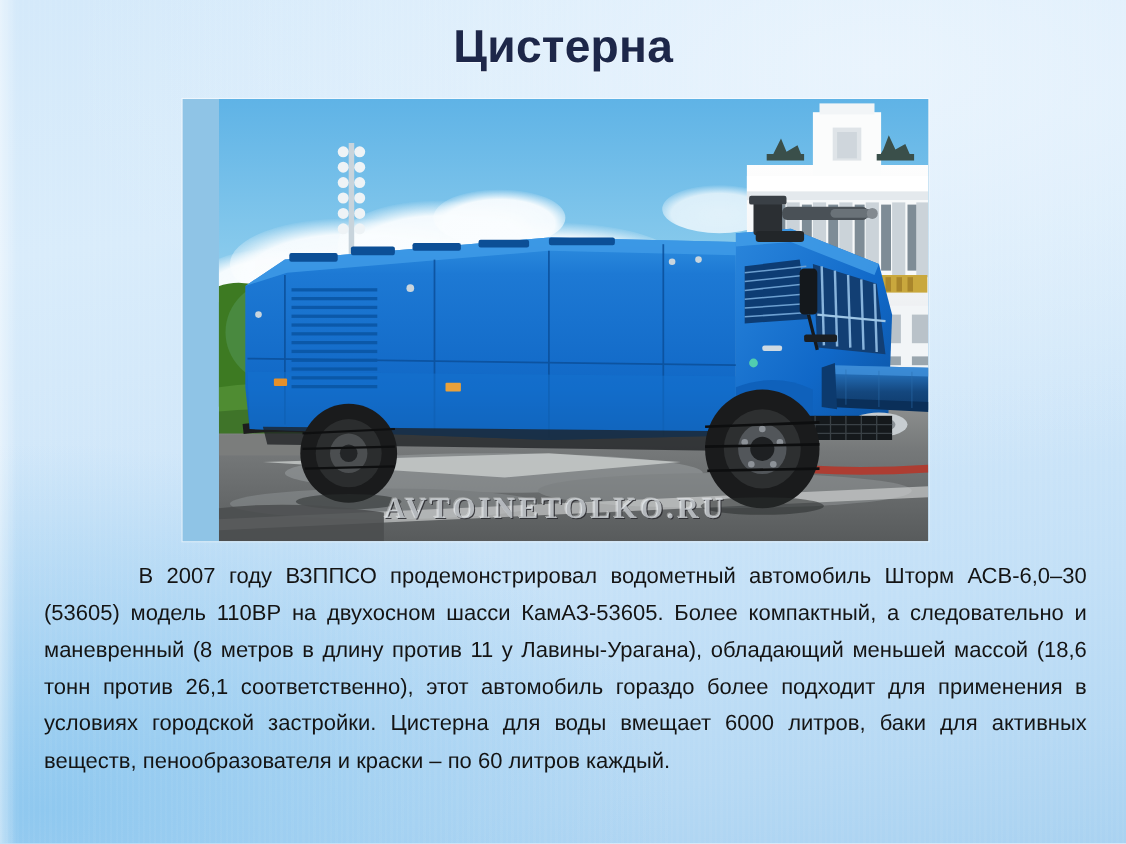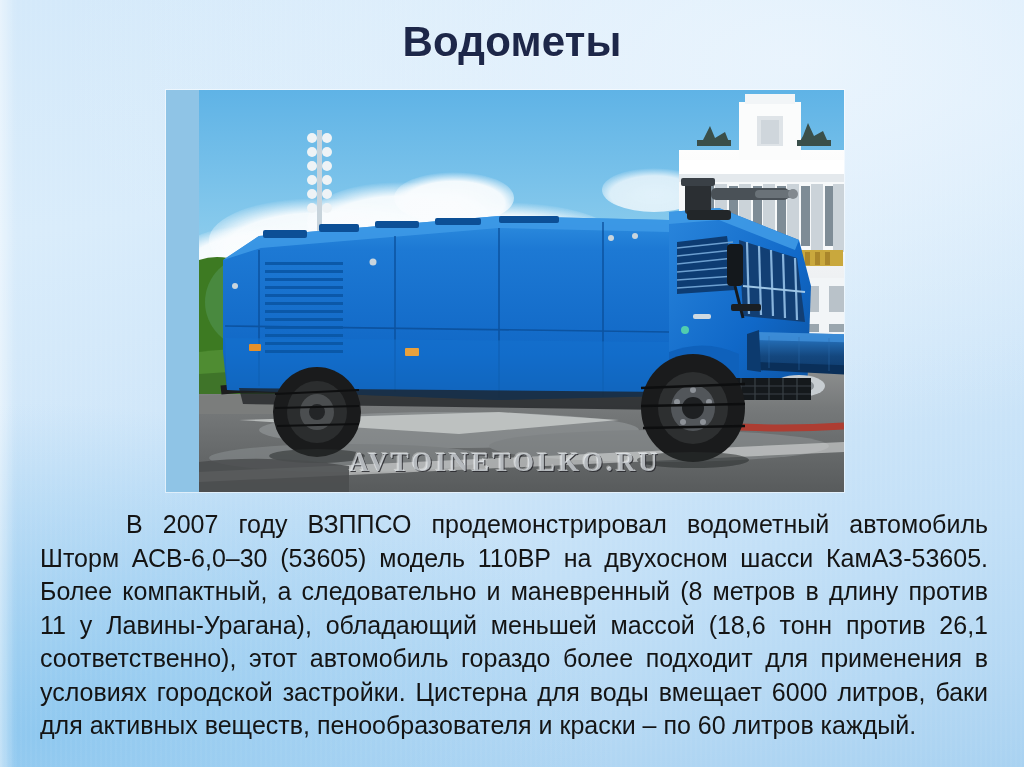--- a/index.html
+++ b/index.html
@@ -90,35 +90,35 @@
     pointer-events: none;
     white-space: nowrap;
   }
 
   
   .bodytext {
     position: absolute;
     left: 40px;
     top: 508px;
     width: 948px;
-    font-size: 25px;
+    font-size: 20px;
     line-height: 33.5px;
     color: #141414;
     text-align: justify;
     text-justify: inter-word;
     text-indent: 86px;
     z-index: 5;
   }
 </style>
 </head>
 <body>
 
 <div class="slide">
 
-  <div class="title">Водометы</div>
+  <div class="title">Цистерна</div>
 
   <div class="photo">
     <svg viewBox="0 0 645 402" preserveAspectRatio="none">
       <defs>
         <linearGradient id="sky" x1="0" y1="0" x2="0" y2="1">
           <stop offset="0" stop-color="#5fb3e6"></stop>
           <stop offset="0.45" stop-color="#86c9ec"></stop>
           <stop offset="1" stop-color="#c2e2f2"></stop>
         </linearGradient>
         <linearGradient id="bodyGrad" x1="0" y1="0" x2="0" y2="1">

